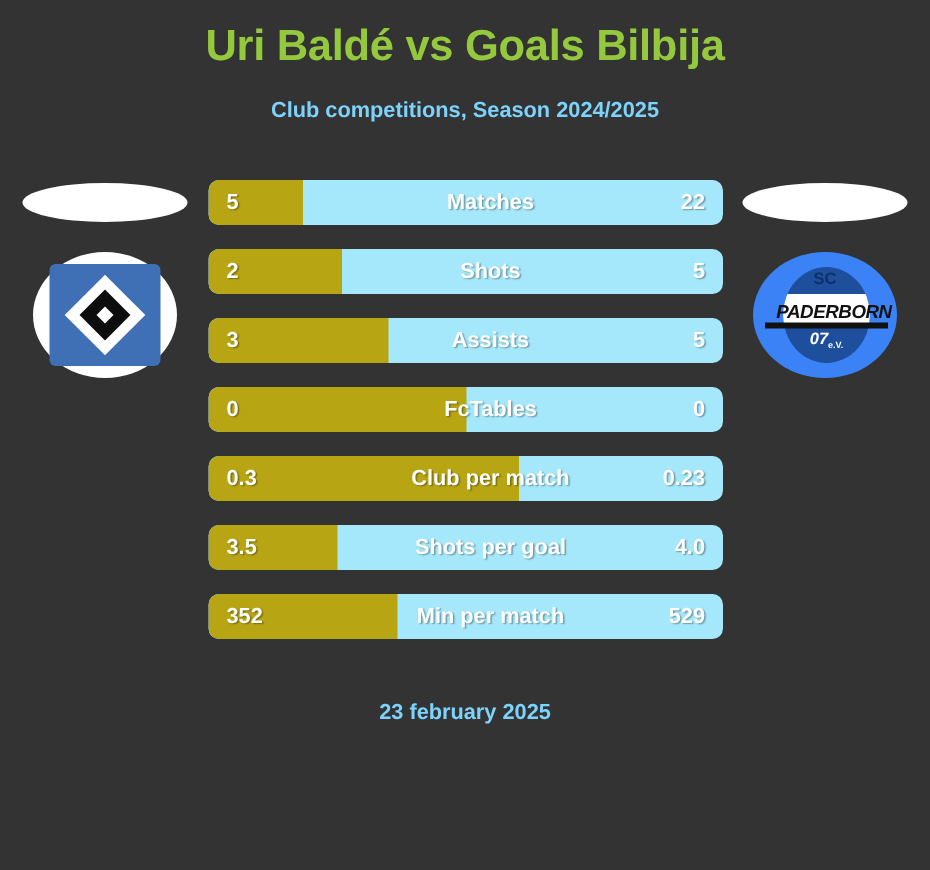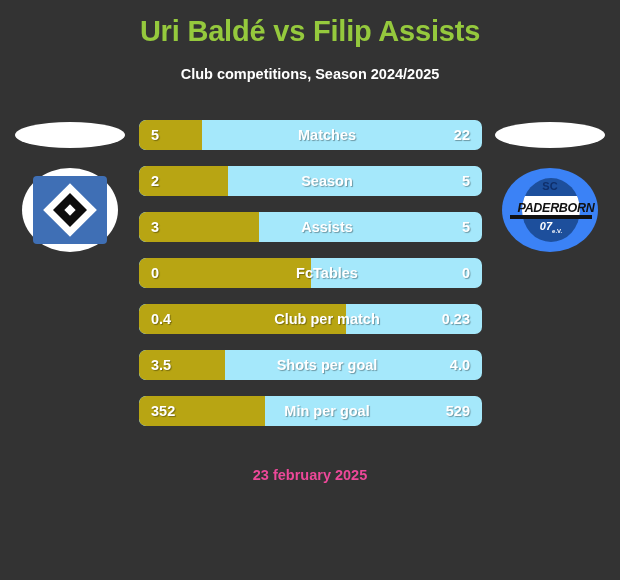--- a/index.html
+++ b/index.html
@@ -22,21 +22,21 @@
     font-size: 29px;
     font-weight: bold;
     letter-spacing: -0.2px;
     margin: 0;
     padding-top: 14px;
     line-height: 34px;
     white-space: nowrap;
   }
   .subtitle {
     text-align: center;
-    color: #ffffff;
+    color: #7dd3fc;
     font-size: 14.5px;
     font-weight: bold;
     margin: 0;
     padding-top: 17px;
     line-height: 18px;
   }
 
   
   .board {
     position: absolute;
@@ -253,29 +253,29 @@
   }
   .logo-text {
     font-size: 22px;
     font-weight: bold;
     color: #111111;
     letter-spacing: -0.5px;
     line-height: 24px;
   }
   .date {
     margin-top: 20px;
-    color: #ec4899;
+    color: #7dd3fc;
     font-size: 14.5px;
     font-weight: bold;
   }
 </style>
 </head>
 <body>
 
-<h1 class="title">Uri Baldé vs Filip Assists</h1>
+<h1 class="title">Uri Baldé vs Goals Bilbija</h1>
 <p class="subtitle">Club competitions, Season 2024/2025</p>
 
 <div class="board">
 
   <div class="crest-col left">
     <div class="plate"></div>
     <div class="crest-wrap">
       <div class="hsv-outer">
         <div class="hsv-inner">
           <div class="hsv-diamond-w"></div>
@@ -291,56 +291,56 @@
     <div class="bar-row">
       <div class="bar-fill" style="width:18.5%"></div>
       <span class="bar-left-val">5</span>
       <span class="bar-label">Matches</span>
       <span class="bar-right-val">22</span>
     </div>
 
     <div class="bar-row">
       <div class="bar-fill" style="width:26%"></div>
       <span class="bar-left-val">2</span>
-      <span class="bar-label">Season</span>
+      <span class="bar-label">Shots</span>
       <span class="bar-right-val">5</span>
     </div>
 
     <div class="bar-row">
       <div class="bar-fill" style="width:35%"></div>
       <span class="bar-left-val">3</span>
       <span class="bar-label">Assists</span>
       <span class="bar-right-val">5</span>
     </div>
 
     <div class="bar-row">
       <div class="bar-fill" style="width:50%"></div>
       <span class="bar-left-val">0</span>
       <span class="bar-label">FcTables</span>
       <span class="bar-right-val">0</span>
     </div>
 
     <div class="bar-row">
       <div class="bar-fill" style="width:60.3%"></div>
-      <span class="bar-left-val">0.4</span>
+      <span class="bar-left-val">0.3</span>
       <span class="bar-label">Club per match</span>
       <span class="bar-right-val">0.23</span>
     </div>
 
     <div class="bar-row">
       <div class="bar-fill" style="width:25.1%"></div>
       <span class="bar-left-val">3.5</span>
       <span class="bar-label">Shots per goal</span>
       <span class="bar-right-val">4.0</span>
     </div>
 
     <div class="bar-row">
       <div class="bar-fill" style="width:36.7%"></div>
       <span class="bar-left-val">352</span>
-      <span class="bar-label">Min per goal</span>
+      <span class="bar-label">Min per match</span>
       <span class="bar-right-val">529</span>
     </div>
 
   </div>
 
   <div class="crest-col right">
     <div class="plate"></div>
     <div class="crest-wrap">
       <div class="pad-outer">
         <div class="pad-circle">

